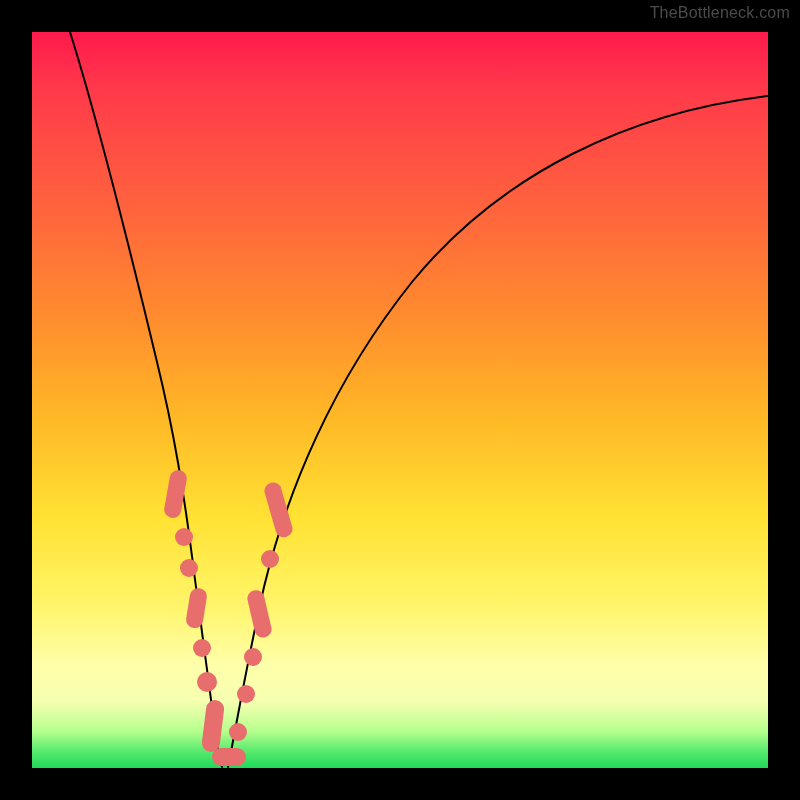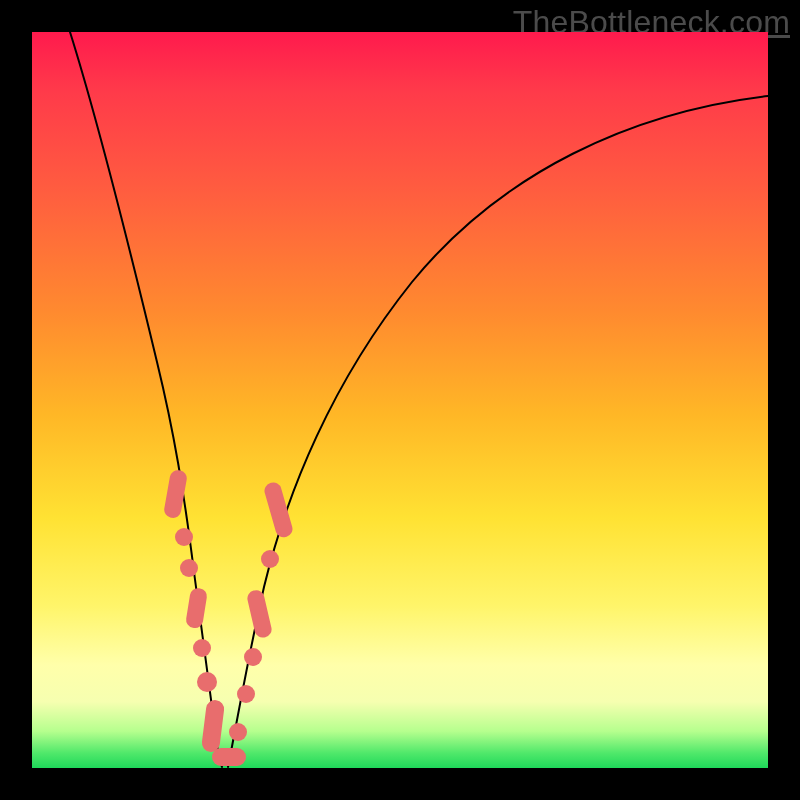--- a/index.html
+++ b/index.html
@@ -39,25 +39,24 @@
       #b6ff8e 95%,
       #4fe86a 98%,
       #1fd85a 100%
     );
   }
   .watermark {
     position: absolute;
     top: 4px;
     right: 10px;
     color: #4b4b4b;
-    font-size: 32px;
+    font-size: 16px;
     letter-spacing: 0.2px;
     font-weight: 500;
     user-select: none;
-    text-decoration: underline;
   }
   svg.curves {
     position: absolute;
     left: 0;
     top: 0;
     width: 736px;
     height: 736px;
     overflow: visible;
   }
   .curve {

